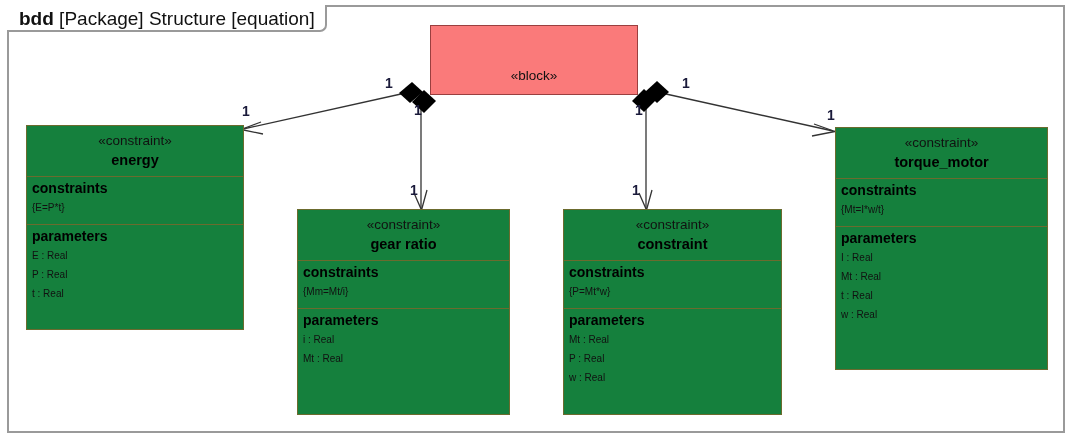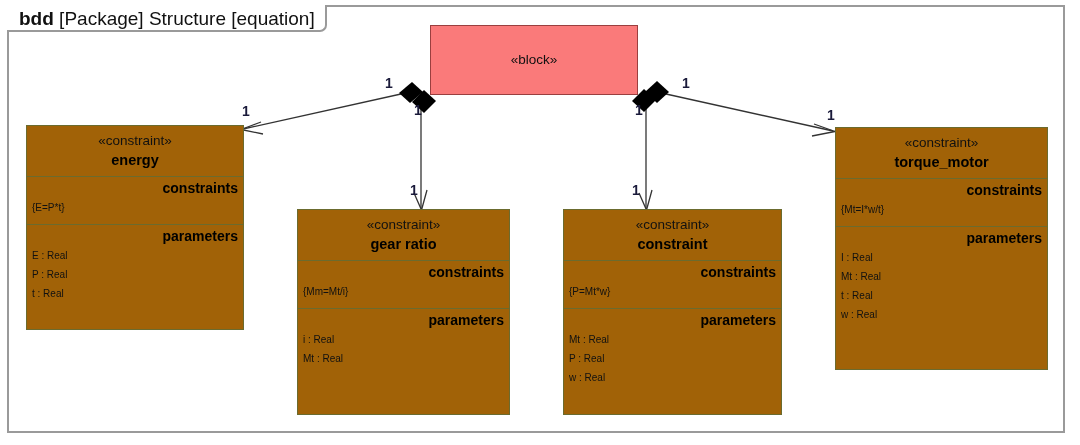--- a/index.html
+++ b/index.html
@@ -46,21 +46,21 @@
     border-bottom-right-radius: 7px;
   }
   .tab .kind { font-weight: bold; }
   .tab .rest { font-weight: normal; }
 
   
   .block {
     position: absolute;
     box-sizing: border-box;
     border: 1.5px solid #6b6b2e;
-    background: #a16207;
+    background: #15803d;
   }
   .block.rootblock {
     background: #fa7a7a;
     border: 1.5px solid #9a3f3f;
   }
   .compartment {
     box-sizing: border-box;
     padding: 2px 5px 3px 5px;
   }
   .compartment + .compartment {
@@ -73,21 +73,21 @@
     line-height: 18px;
   }
   .bname {
     text-align: center;
     font-size: 14.5px;
     font-weight: bold;
     color: #000000;
     line-height: 20px;
   }
   .chead {
-    text-align: right;
+    text-align: left;
     font-size: 14px;
     font-weight: bold;
     color: #000000;
     line-height: 19px;
   }
   .citem {
     text-align: left;
     font-size: 10px;
     color: #111111;
     line-height: 19px;
@@ -144,21 +144,21 @@
   <div class="mult" style="left:385px; top:76px;">1</div>
   <div class="mult" style="left:242px; top:104px;">1</div>
   <div class="mult" style="left:414px; top:103px;">1</div>
   <div class="mult" style="left:410px; top:183px;">1</div>
   <div class="mult" style="left:635px; top:103px;">1</div>
   <div class="mult" style="left:632px; top:183px;">1</div>
   <div class="mult" style="left:682px; top:76px;">1</div>
   <div class="mult" style="left:827px; top:108px;">1</div>
 
   <div class="block rootblock" style="left:430px; top:25px; width:208px; height:70px;">
-    <div class="compartment" style="height:100%; display:flex; flex-direction:column; justify-content:center;">
+    <div class="compartment" style="height:100%; display:flex; flex-direction:column; justify-content:center;margin-top:16px;">
       <div class="stereo">«block»</div>
     </div>
   </div>
 
   <div class="block" style="left:26px; top:125px; width:218px; height:205px;">
     <div class="compartment" style="height:50px; display:flex; flex-direction:column; justify-content:center;">
       <div class="stereo">«constraint»</div>
       <div class="bname">energy</div>
     </div>
     <div class="compartment" style="height:48px;">

